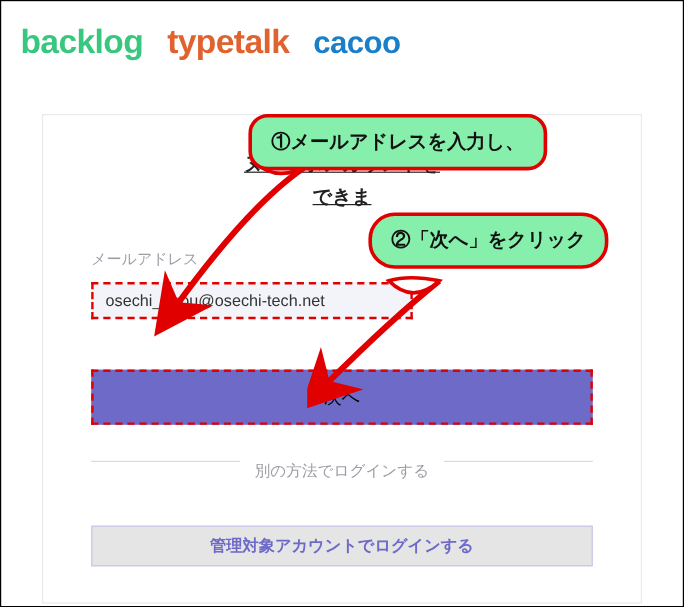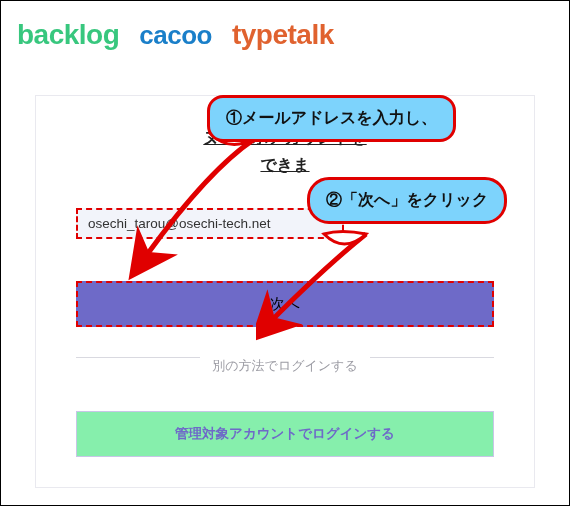--- a/index.html
+++ b/index.html
@@ -56,59 +56,60 @@
       display: flex; align-items: flex-start;
       margin-bottom: 36px;
       gap: 12px;
     }
     .divider::before, .divider::after {
       content: ""; flex: 1; height: 1px; background: #d9d9e0;
     }
     .divider-text { font-size: 13px; color: #9c9ca4; }
 
     .alt-btn {
-      width: 100%; height: 46px;
-      background: #86efac; color: #6e6ac8;
+      width: 100%; height: 34px;
+      background: #e5e5e5; color: #6e6ac8;
       border: 1px solid #c7c6e6;
       font-size: 13.5px; font-weight: 600;
       cursor: pointer;
       font-family: inherit;
     }
 
     
     .callout {
       position: absolute;
-      background: #7dd3fc;
+      background: #86efac;
       border: 3px solid #e00000;
       border-radius: 16px;
       padding: 10px 16px;
       font-size: 16px; font-weight: 700; color: #111;
       white-space: nowrap;
       z-index: 10;
     }
     .callout-1 { top: 94px; left: 206px; }
     .callout-2 { top: 176px; left: 306px; border-radius: 22px; }
 
     .arrow { position: absolute; z-index: 9; pointer-events: none; }
   </style>
 </head>
 <body>
 
 <div class="logos">
   <span class="logo logo-backlog">backlog</span>
+  <span class="logo logo-typetalk">typetalk</span>
   <span class="logo logo-cacoo">cacoo</span>
-  <span class="logo logo-typetalk">typetalk</span>
 </div>
 
 <div class="panel">
   <div class="heading">
     <span>ヌーラボアカウントを</span><br>
     <span>できま</span>
   </div>
 
+  <span class="field-label">メールアドレス</span>
   <div class="field-wrap">
     <input class="email-input" type="text" value="osechi_tarou@osechi-tech.net" style="">
   </div>
 
   <div class="next-wrap">
     <button class="next-btn">次へ</button>
   </div>
 
   <div class="divider">
     <span class="divider-text">別の方法でログインする</span>

